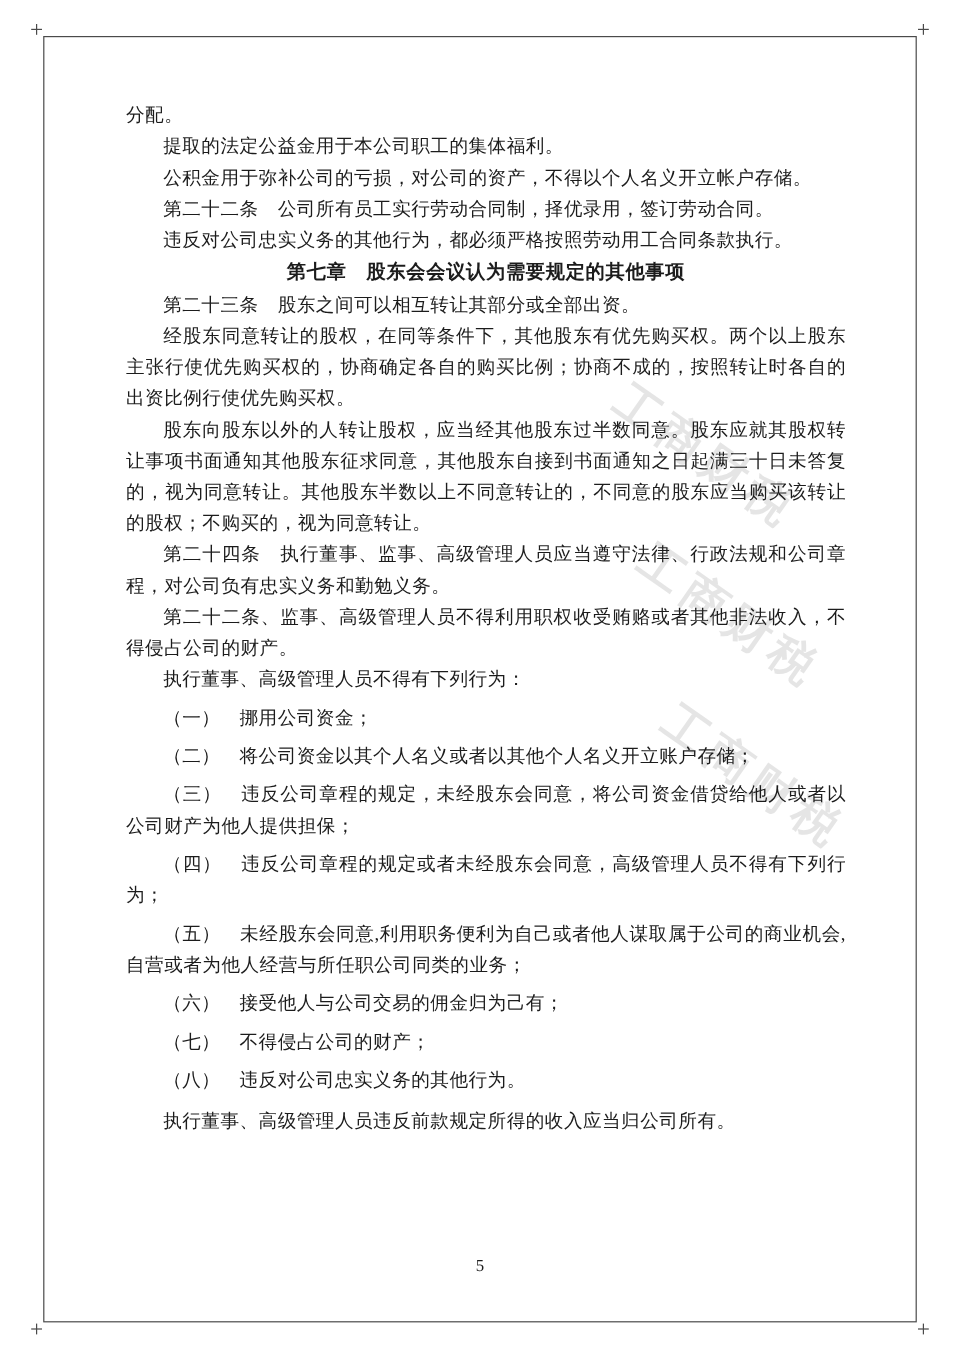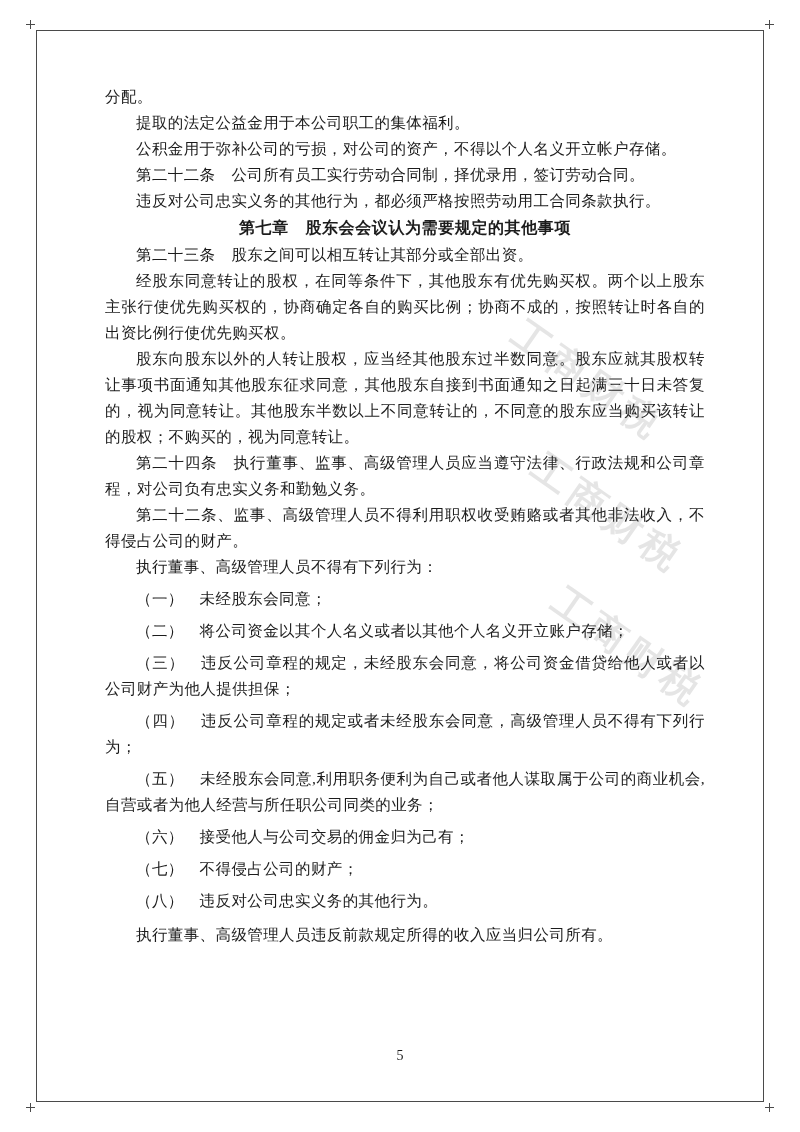--- a/index.html
+++ b/index.html
@@ -60,20 +60,21 @@
   .para-cont {
     text-indent: 0;
   }
   .chapter-heading {
     text-align: center;
     font-weight: bold;
     font-size: 16px;
     text-indent: 0;
     margin: 1px 0 !important;
     letter-spacing: 0.6px;
+    font-family: Liberation Mono, monospace;
   }
   .list-item {
     text-indent: 2em;
     margin: 6px 0 !important;
   }
   .closing {
     margin-top: 8px !important;
     font-family: Liberation Serif, serif;
   }
   .page-number {
@@ -123,21 +124,21 @@
   <p class="para-indent">公积金用于弥补公司的亏损，对公司的资产，不得以个人名义开立帐户存储。</p>
   <p class="para-indent">第二十二条　公司所有员工实行劳动合同制，择优录用，签订劳动合同。</p>
   <p class="para-indent">违反对公司忠实义务的其他行为，都必须严格按照劳动用工合同条款执行。</p>
   <p class="chapter-heading">第七章　股东会会议认为需要规定的其他事项</p>
   <p class="para-indent">第二十三条　股东之间可以相互转让其部分或全部出资。</p>
   <p class="para-indent">经股东同意转让的股权，在同等条件下，其他股东有优先购买权。两个以上股东主张行使优先购买权的，协商确定各自的购买比例；协商不成的，按照转让时各自的出资比例行使优先购买权。</p>
   <p class="para-indent">股东向股东以外的人转让股权，应当经其他股东过半数同意。股东应就其股权转让事项书面通知其他股东征求同意，其他股东自接到书面通知之日起满三十日未答复的，视为同意转让。其他股东半数以上不同意转让的，不同意的股东应当购买该转让的股权；不购买的，视为同意转让。</p>
   <p class="para-indent">第二十四条　执行董事、监事、高级管理人员应当遵守法律、行政法规和公司章程，对公司负有忠实义务和勤勉义务。</p>
   <p class="para-indent">第二十二条、监事、高级管理人员不得利用职权收受贿赂或者其他非法收入，不得侵占公司的财产。</p>
   <p class="para-indent">执行董事、高级管理人员不得有下列行为：</p>
-  <p class="list-item">（一）　未经股东会同意；</p>
+  <p class="list-item">（一）　挪用公司资金；</p>
   <p class="list-item">（二）　将公司资金以其个人名义或者以其他个人名义开立账户存储；</p>
   <p class="list-item">（三）　违反公司章程的规定，未经股东会同意，将公司资金借贷给他人或者以公司财产为他人提供担保；</p>
   <p class="list-item">（四）　违反公司章程的规定或者未经股东会同意，高级管理人员不得有下列行为；</p>
   <p class="list-item">（五）　未经股东会同意,利用职务便利为自己或者他人谋取属于公司的商业机会,自营或者为他人经营与所任职公司同类的业务；</p>
   <p class="list-item">（六）　接受他人与公司交易的佣金归为己有；</p>
   <p class="list-item">（七）　不得侵占公司的财产；</p>
   <p class="list-item">（八）　违反对公司忠实义务的其他行为。</p>
   <p class="para-indent closing">执行董事、高级管理人员违反前款规定所得的收入应当归公司所有。</p>
 </div>
 

